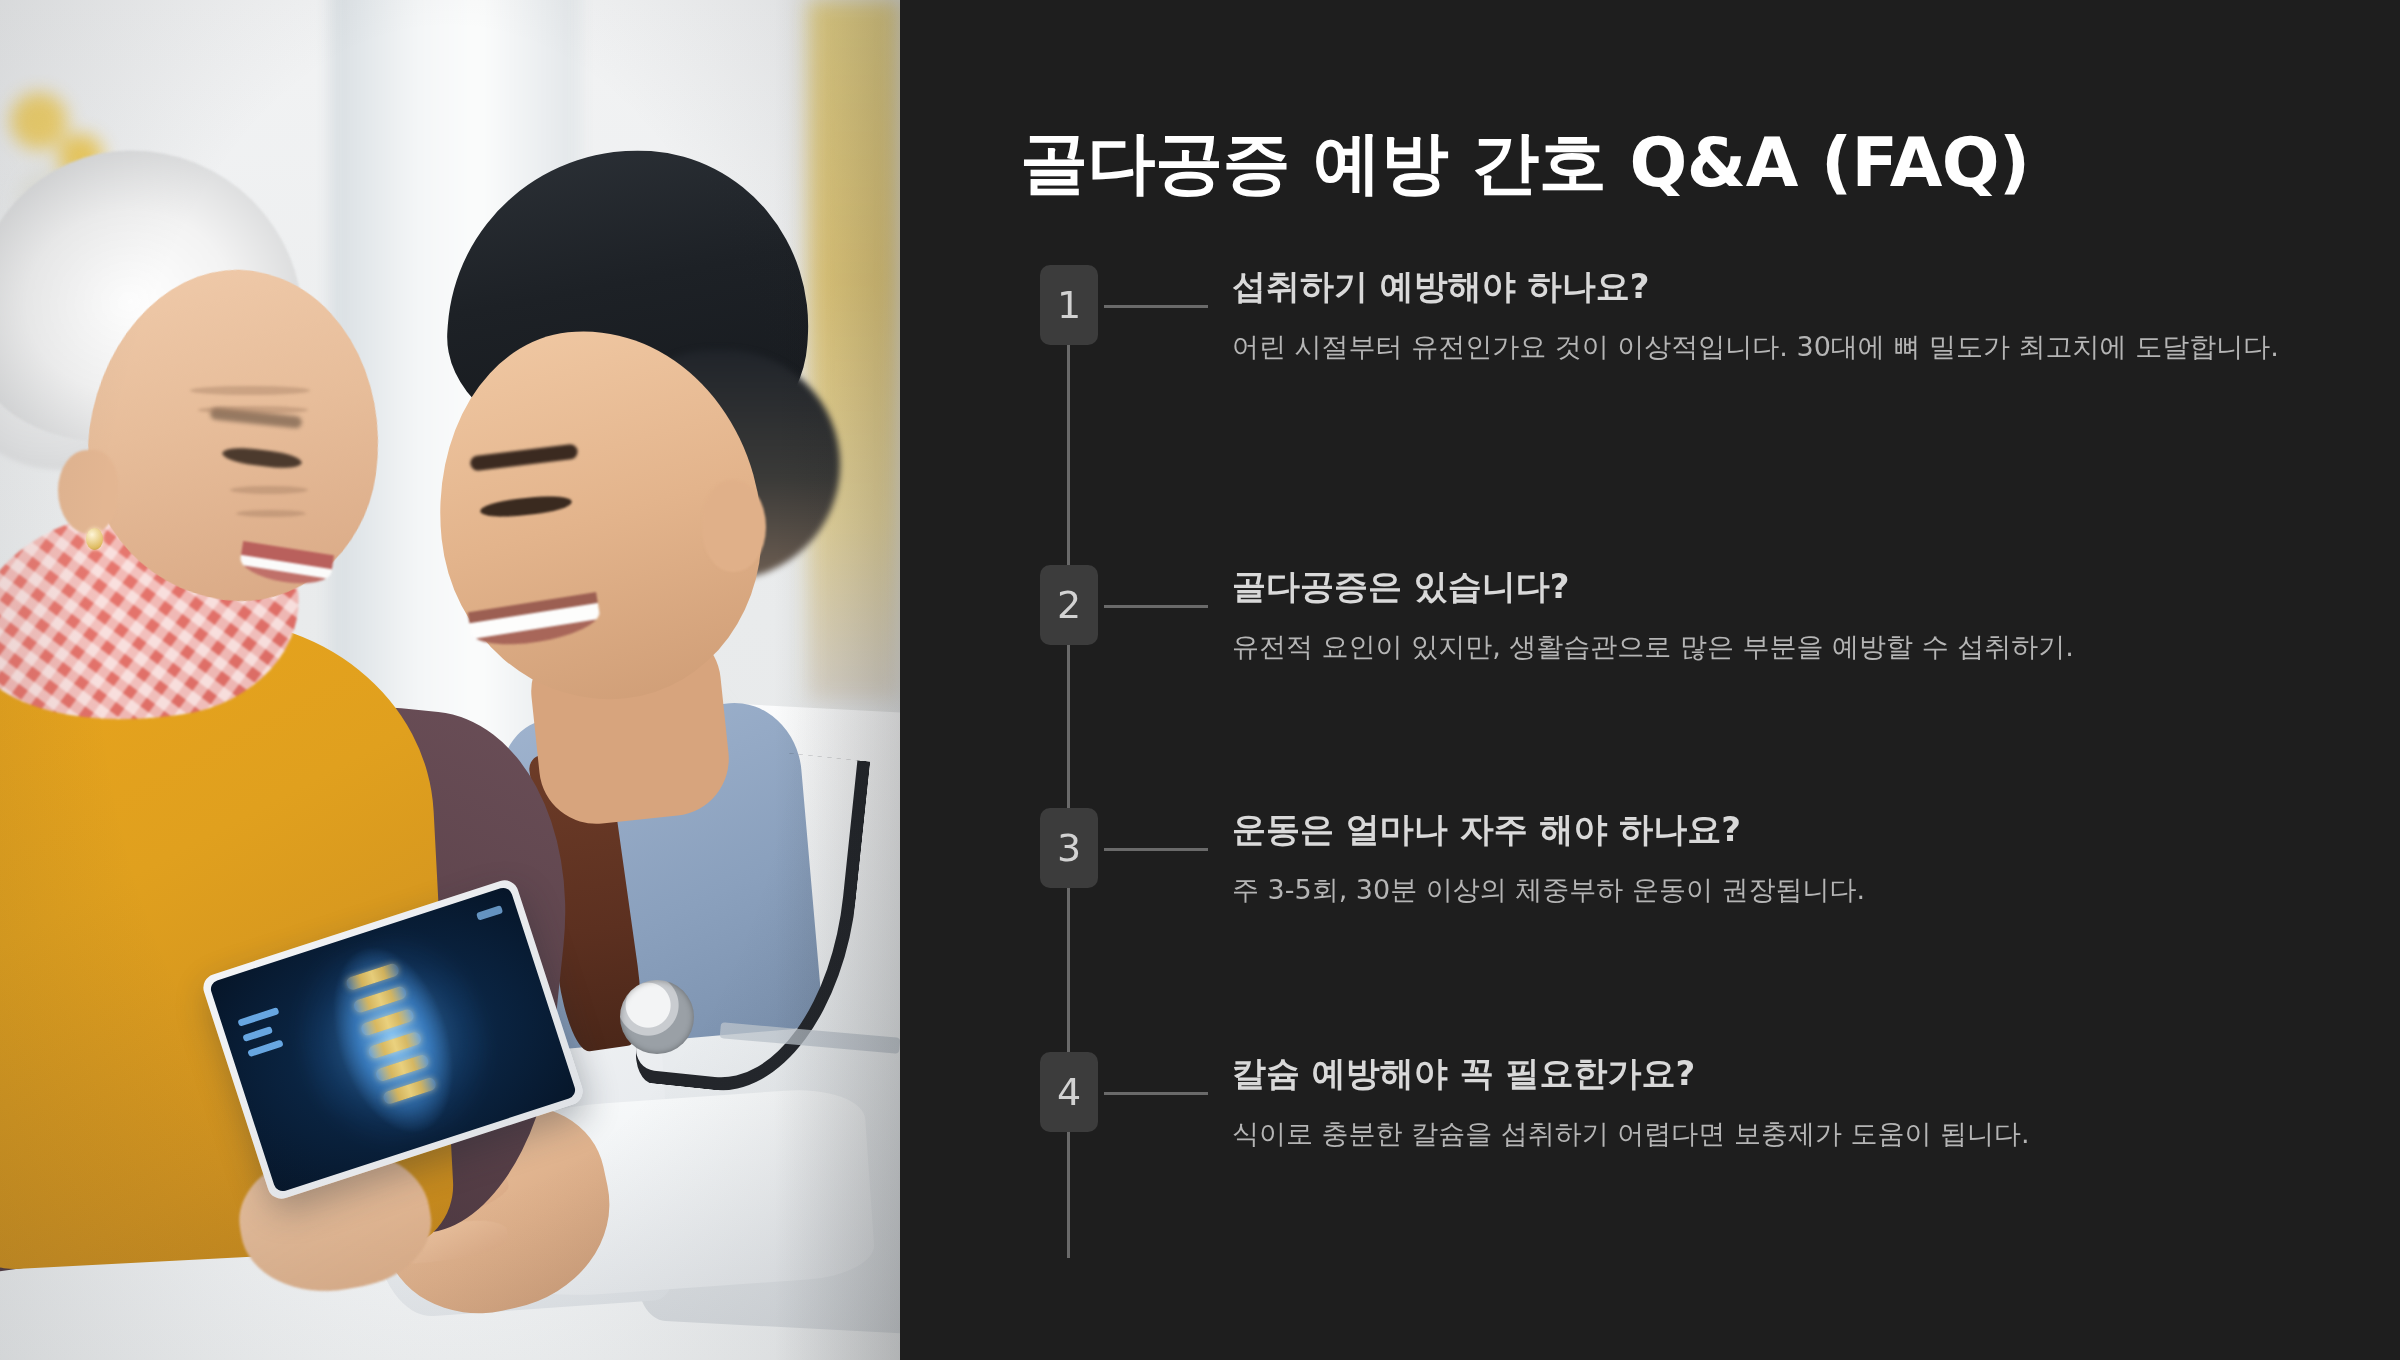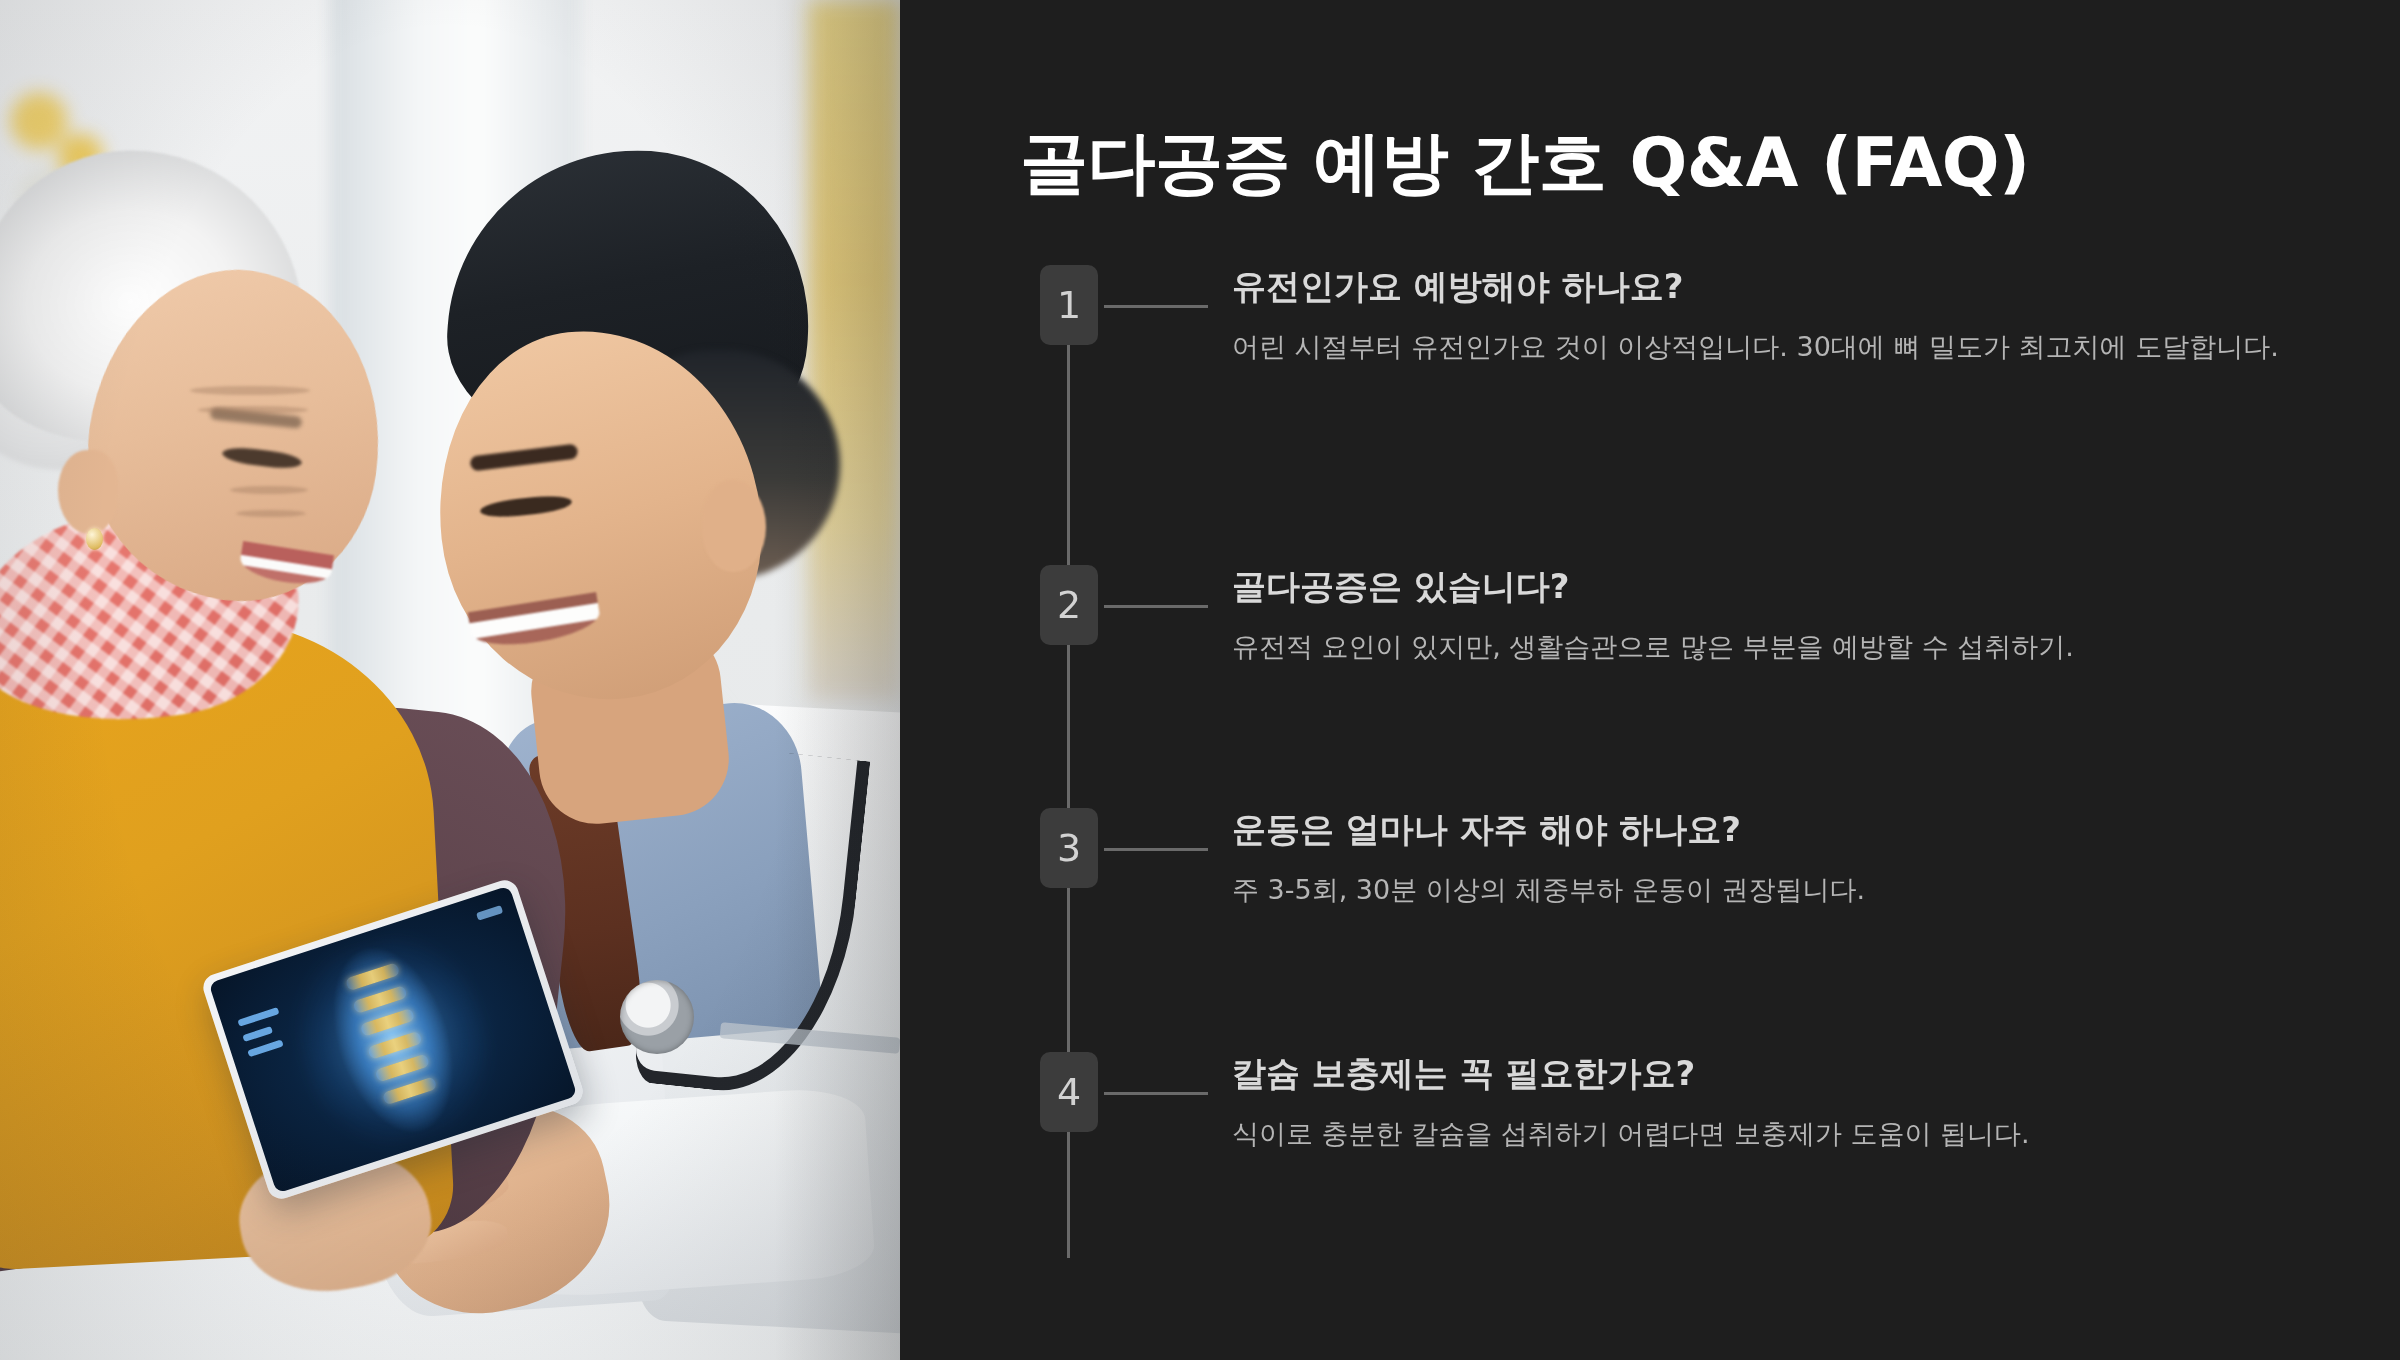--- a/index.html
+++ b/index.html
@@ -625,21 +625,21 @@
 
     <h1 class="deck-title">골다공증 예방 간호 Q&amp;A (FAQ)</h1>
 
     <div class="timeline">
       <div class="timeline-rail"></div>
 
       <div class="faq-item" style="top:0px;">
         <div class="faq-badge">1</div>
         <div class="faq-connector" style="top:40px;"></div>
         <div class="faq-text">
-          <p class="faq-question">유전인가요 예방해야 하나요?</p>
+          <p class="faq-question">섭취하기 예방해야 하나요?</p>
           <p class="faq-answer">어린 시절부터 유전인가요 것이 이상적입니다. 30대에 뼈 밀도가 최고치에 도달합니다.</p>
         </div>
       </div>
 
       <div class="faq-item" style="top:300px;">
         <div class="faq-badge">2</div>
         <div class="faq-connector" style="top:40px;"></div>
         <div class="faq-text">
           <p class="faq-question">골다공증은 있습니다?</p>
           <p class="faq-answer">유전적 요인이 있지만, 생활습관으로 많은 부분을 예방할 수 섭취하기.</p>
@@ -652,20 +652,20 @@
         <div class="faq-text">
           <p class="faq-question">운동은 얼마나 자주 해야 하나요?</p>
           <p class="faq-answer">주 3-5회, 30분 이상의 체중부하 운동이 권장됩니다.</p>
         </div>
       </div>
 
       <div class="faq-item" style="top:787px;">
         <div class="faq-badge">4</div>
         <div class="faq-connector" style="top:40px;"></div>
         <div class="faq-text">
-          <p class="faq-question">칼슘 보충제는 꼭 필요한가요?</p>
+          <p class="faq-question">칼슘 예방해야 꼭 필요한가요?</p>
           <p class="faq-answer">식이로 충분한 칼슘을 섭취하기 어렵다면 보충제가 도움이 됩니다.</p>
         </div>
       </div>
 
     </div>
   </div>
 </div>
 
 </body></html>

